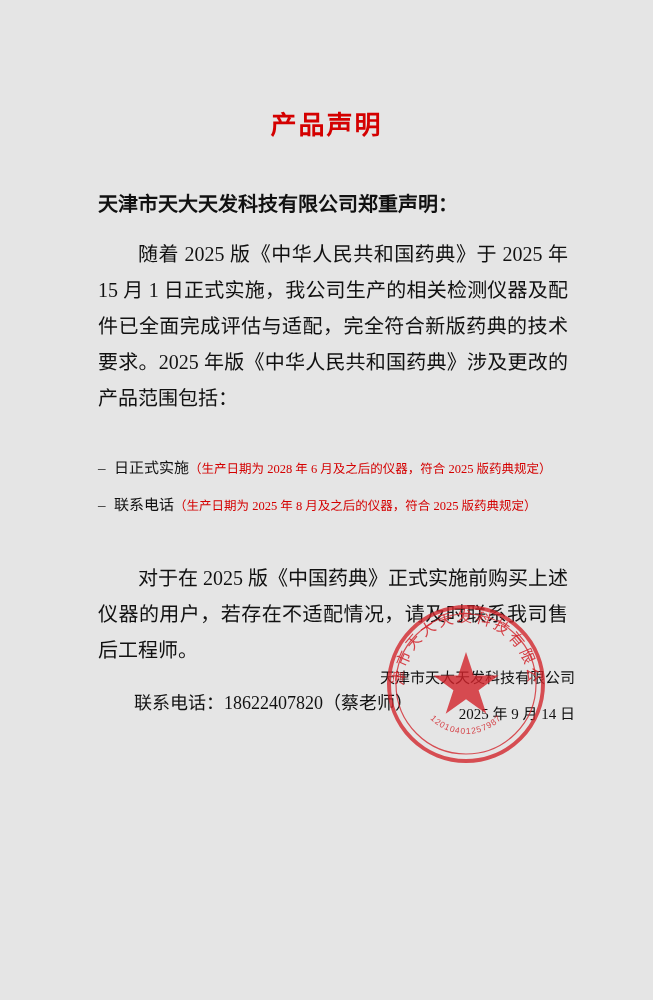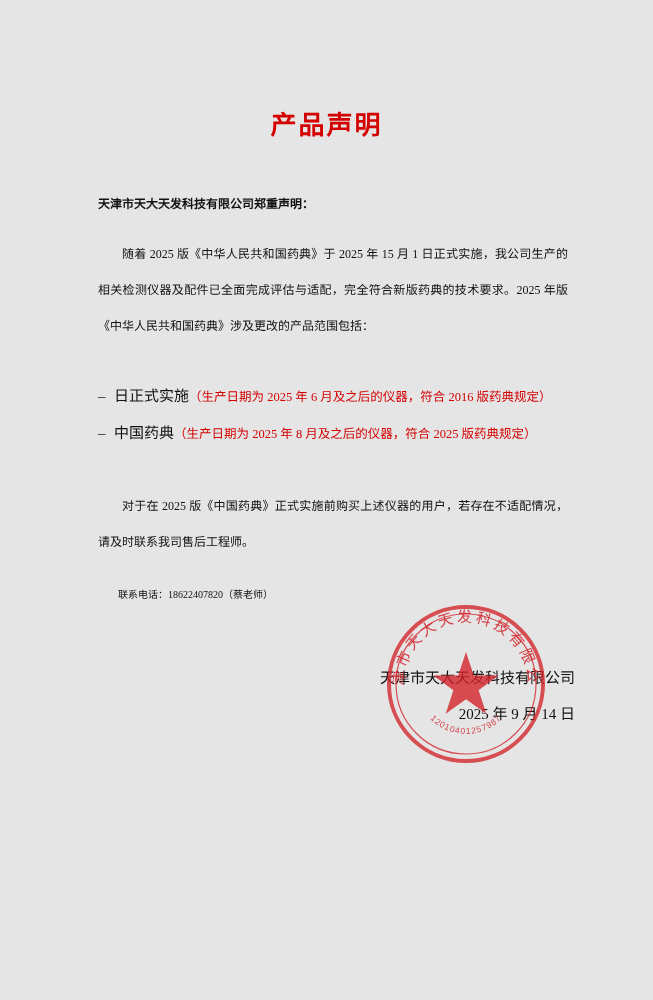--- a/index.html
+++ b/index.html
@@ -36,21 +36,21 @@
     letter-spacing: 2px;
     font-family: "Liberation Serif", "DejaVu Serif", serif;
   }
   .body-block {
     position: absolute;
     left: 98px;
     top: 186px;
     width: 470px;
   }
   .para {
-    font-size: 12px;
+    font-size: 20px;
     line-height: 36px;
     color: #111;
     margin: 0 0 0 0;
     text-align: justify;
   }
   .para.salutation {
     margin-bottom: 14px;
     font-weight: 600;
   }
   .para.indent {
@@ -78,21 +78,21 @@
   .bullet-note {
     color: #d40000;
     font-size: 12.5px;
   }
   .tail-block {
     margin-top: 36px;
   }
   .contact {
     margin-top: 18px;
     text-indent: 2em;
-    font-size: 10px;
+    font-size: 18px;
     line-height: 34px;
   }
   .signature {
     position: absolute;
     right: 78px;
     top: 660px;
     width: 290px;
     text-align: right;
   }
   .sign-line {
@@ -120,24 +120,24 @@
   <div class="doc-title">产品声明</div>
 
   <div class="body-block">
 
     <p class="para salutation">天津市天大天发科技有限公司郑重声明：</p>
 
     <p class="para indent">随着 2025 版《中华人民共和国药典》于 2025 年 15 月 1 日正式实施，我公司生产的相关检测仪器及配件已全面完成评估与适配，完全符合新版药典的技术要求。2025 年版《中华人民共和国药典》涉及更改的产品范围包括：</p>
 
     <ul class="bullets">
       <li class="bullet-item">
-        <span class="bullet-dash">–</span><span class="bullet-main">日正式实施</span><span class="bullet-note">（生产日期为 2025 年 6 月及之后的仪器，符合 2016 版药典规定）</span>
+        <span class="bullet-dash">–</span><span class="bullet-main">日正式实施</span><span class="bullet-note">（生产日期为 2028 年 6 月及之后的仪器，符合 2025 版药典规定）</span>
       </li>
       <li class="bullet-item">
-        <span class="bullet-dash">–</span><span class="bullet-main">中国药典</span><span class="bullet-note">（生产日期为 2025 年 8 月及之后的仪器，符合 2025 版药典规定）</span>
+        <span class="bullet-dash">–</span><span class="bullet-main">联系电话</span><span class="bullet-note">（生产日期为 2025 年 8 月及之后的仪器，符合 2025 版药典规定）</span>
       </li>
     </ul>
 
     <div class="tail-block">
       <p class="para indent">对于在 2025 版《中国药典》正式实施前购买上述仪器的用户，若存在不适配情况，请及时联系我司售后工程师。</p>
       <p class="para contact">联系电话：18622407820（蔡老师）</p>
     </div>
 
   </div>
 

